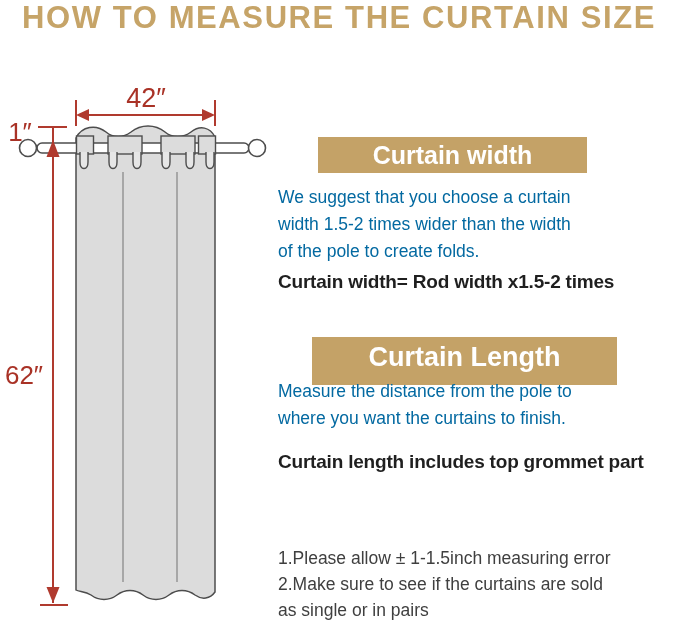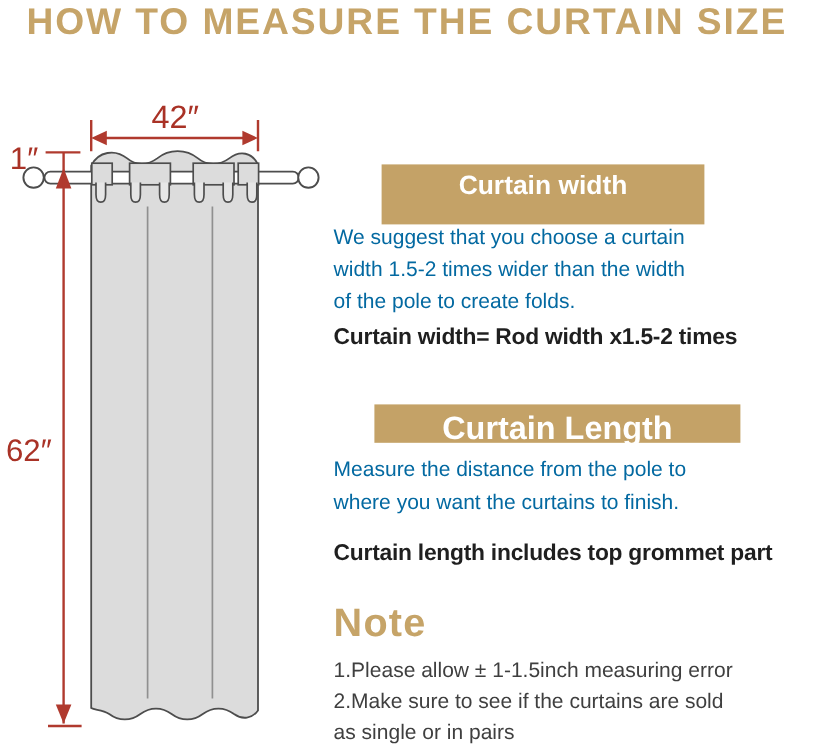--- a/index.html
+++ b/index.html
@@ -14,22 +14,22 @@
   .abs { position: absolute; }
   .page-title {
     left: 22px; top: 0px; width: 650px;
     font-size: 31px; font-weight: bold; letter-spacing: 1.6px;
     color: #c6a468; white-space: nowrap;
   }
   .banner {
     background: #c4a267; color: #ffffff; font-weight: bold;
     text-align: center; white-space: nowrap;
   }
-  .banner-width { left: 318px; top: 137px; width: 269px; height: 50px; line-height: 36px; font-size: 22px; }
-  .banner-length { left: 312px; top: 337px; width: 305px; height: 32px; line-height: 40px; font-size: 27px; }
+  .banner-width { left: 318px; top: 137px; width: 269px; height: 36px; line-height: 36px; font-size: 25px; }
+  .banner-length { left: 312px; top: 337px; width: 305px; height: 48px; line-height: 40px; font-size: 27px; }
   .body-text { color: #0369a1; font-size: 17.5px; line-height: 27px; white-space: nowrap; }
   .para-width  { left: 278px; top: 184px; }
   .para-length { left: 278px; top: 378px; }
   .formula {
     color: #1f1f1f; font-weight: bold; font-size: 19px;
     letter-spacing: -0.2px; white-space: nowrap;
   }
   .formula-width  { left: 278px; top: 271px; }
   .formula-length { left: 278px; top: 451px; }
   .note-heading {
@@ -113,20 +113,19 @@
   </div>
   <div class="abs formula formula-width">Curtain width= Rod width x1.5-2 times</div>
 
   <div class="abs banner banner-length">Curtain Length</div>
   <div class="abs body-text para-length">
     <div>Measure the distance from the pole to</div>
     <div>where you want the curtains to finish.</div>
   </div>
   <div class="abs formula formula-length">Curtain length includes top grommet part</div>
 
-  <div class="abs note-heading">Note</div>
   <div class="abs note-lines">
     <div>1.Please allow ± 1-1.5inch measuring error</div>
     <div>2.Make sure to see if the curtains are sold</div>
     <div>as single or in pairs</div>
   </div>
 
 </div>
 
 </body></html>

